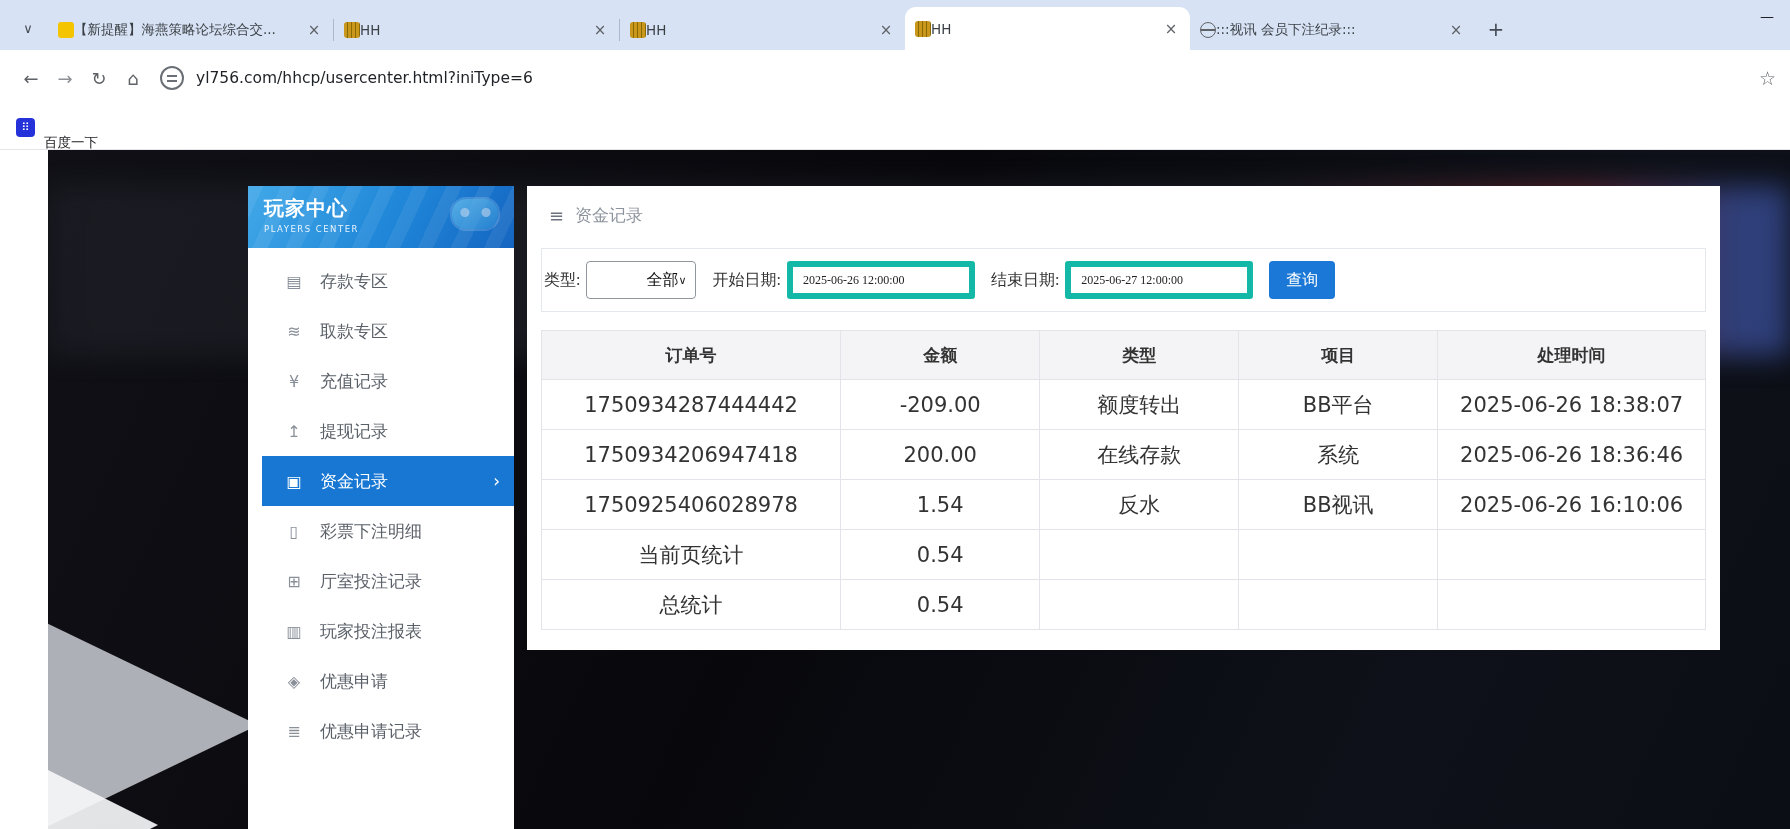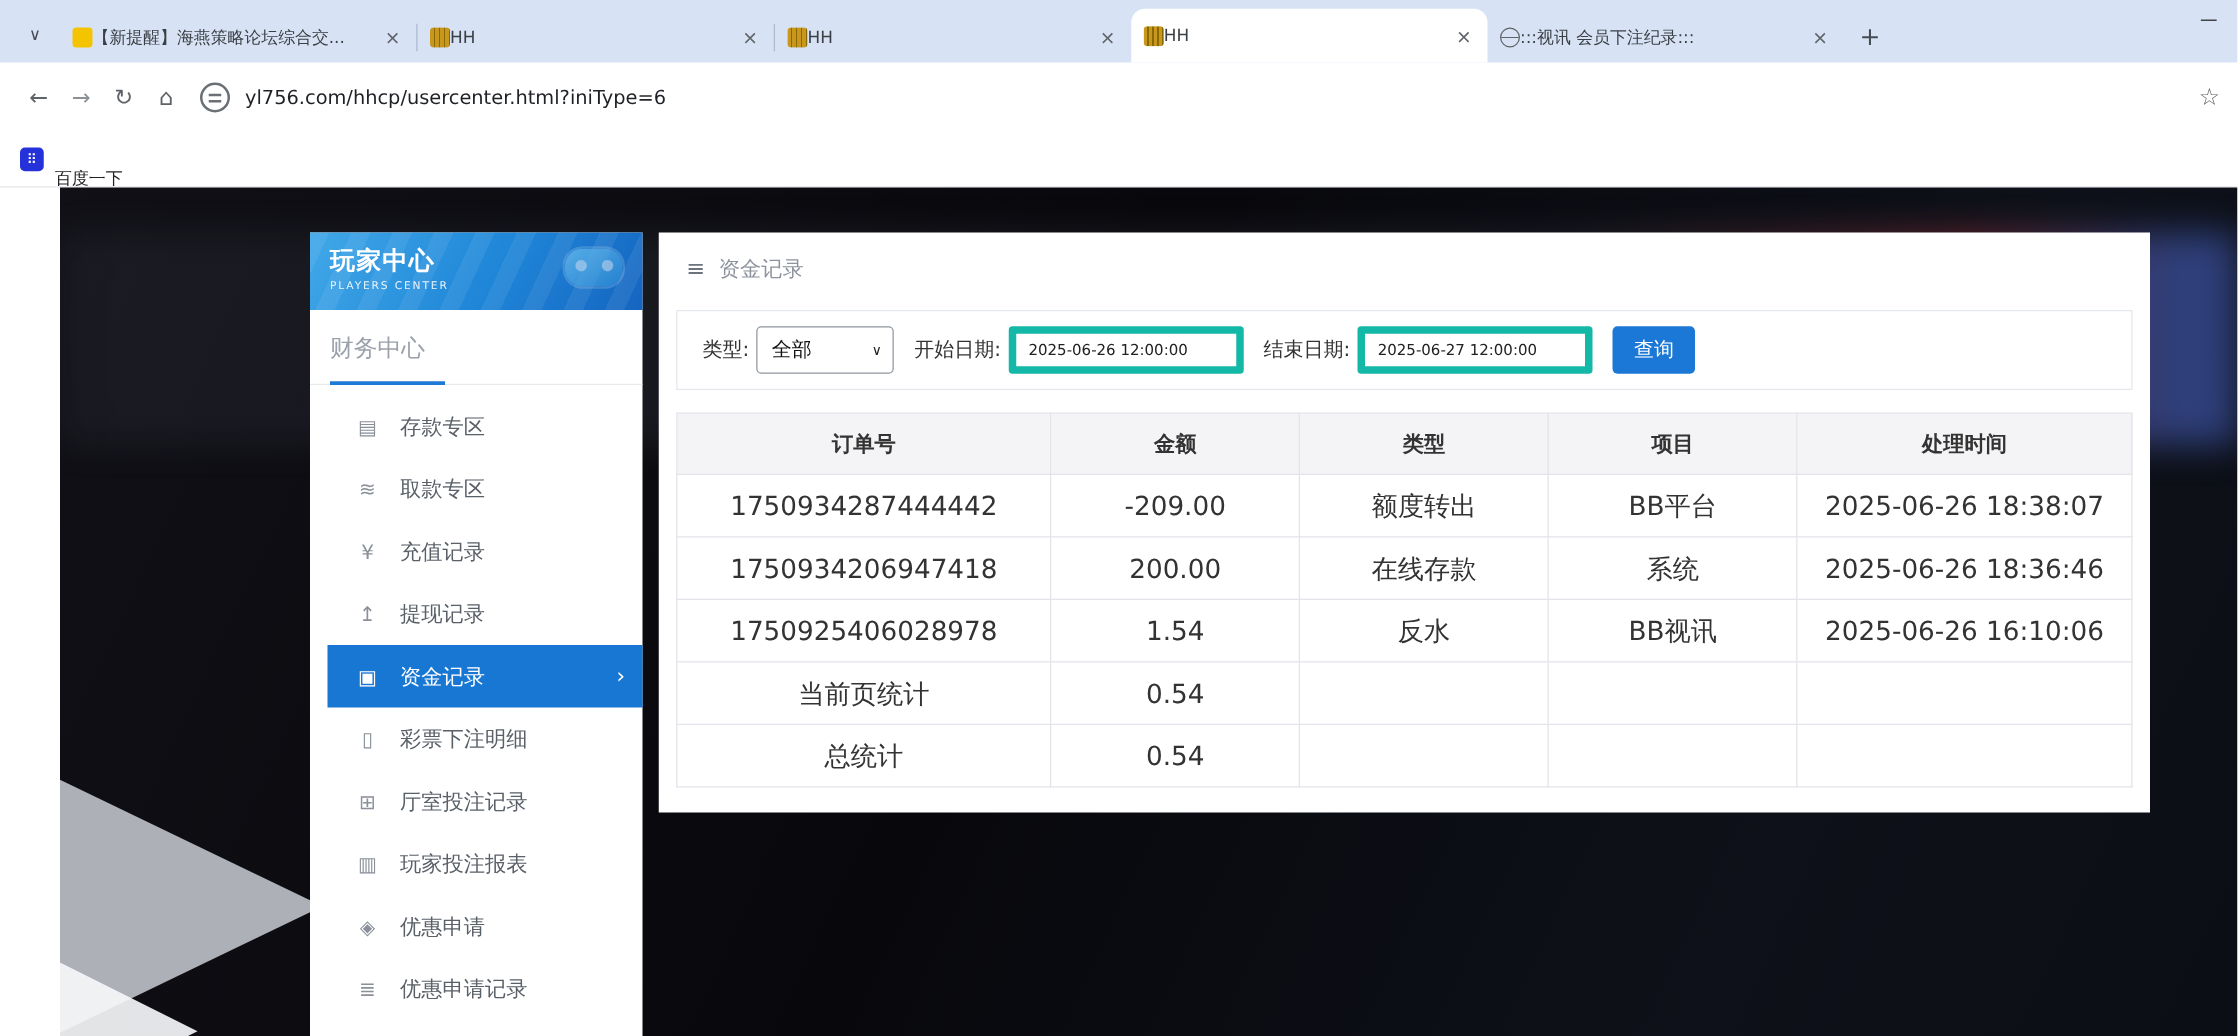--- a/index.html
+++ b/index.html
@@ -78,24 +78,24 @@
   .sb-item.active .icon { color:#fff; }
   .sb-item .chev { display:none; }
   .sb-item.active .chev { display:block; margin-left:auto; margin-right:14px; font-size:17px; color:#fff; }
 
   
   .main { position:absolute; left:479px; top:36px; width:1193px; background:#fff; z-index:2; padding-bottom:20px; }
   .main-header { height:58px; display:flex; align-items:center; gap:11px; padding:0 22px; }
   .burger { font-size:18px; color:#6d737c; }
   .main-title { font-size:17px; color:#8d939d; }
 
-  .filter { margin:4px 14px 0; border:1px solid #e4e7ec; padding:12px 20px;
-    display:flex; align-items:center; font-size:16px; color:#333; }
+  .filter { margin:4px 14px 0; border:1px solid #e4e7ec; padding:12px 2px;
+    display:flex; align-items:center; font-size:16px; color:#333;font-family:Liberation Serif, serif; }
   .sel { margin-left:6px; width:110px; height:38px; border:1px solid #8f969e; border-radius:4px;
-    background:#fff; display:flex; align-items:center; justify-content:space-between;
+    background:#fff; display:flex; align-items:center; justify-content:flex-end;
     padding:0 9px 0 11px; font-size:16px; color:#111; }
   .sel .caret { font-size:11px; color:#222; }
   .flabel { margin-left:16px; }
   .date-input { margin-left:6px; width:188px; height:38px; border:6px solid #14b8a6; border-radius:3px;
     padding:0 10px; font-size:12px; color:#222; font-family:inherit; }
   .query-btn { margin-left:16px; height:38px; padding:0 17px; background:#1b78d6; color:#fff;
     border:none; border-radius:4px; font-size:16px; font-family:inherit; cursor:pointer; }
 
   table.records { margin:18px 14px 0; width:calc(100% - 28px); border-collapse:collapse; table-layout:fixed; }
   .records th { background:#f4f4f6; border:1px solid #e2e4e9; height:49px;
@@ -169,24 +169,20 @@
   <div class="bg-streak"></div>
   <div class="bg-tri1"></div>
   <div class="bg-tri2"></div>
 
   <div class="sidebar">
     <div class="sb-header">
       <div class="sb-title">玩家中心</div>
       <div class="sb-sub">PLAYERS CENTER</div>
       <span class="gamepad-icon"></span>
     </div>
-    <div class="sb-section">
-      <div class="sb-section-title">财务中心</div>
-      <div class="sb-underline"></div>
-    </div>
     <div class="sb-menu">
       <div class="sb-item">
         <span class="icon">▤</span>
         <span>存款专区</span>
       </div>
       <div class="sb-item">
         <span class="icon">≋</span>
         <span>取款专区</span>
       </div>
       <div class="sb-item">

